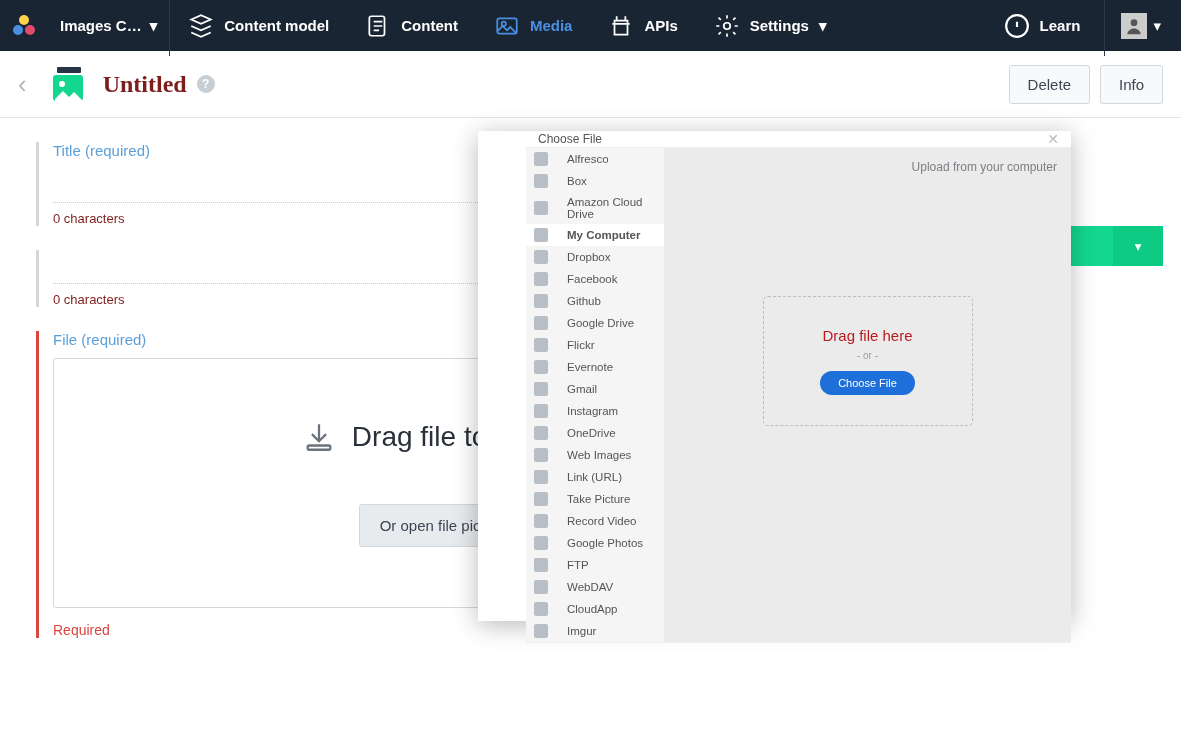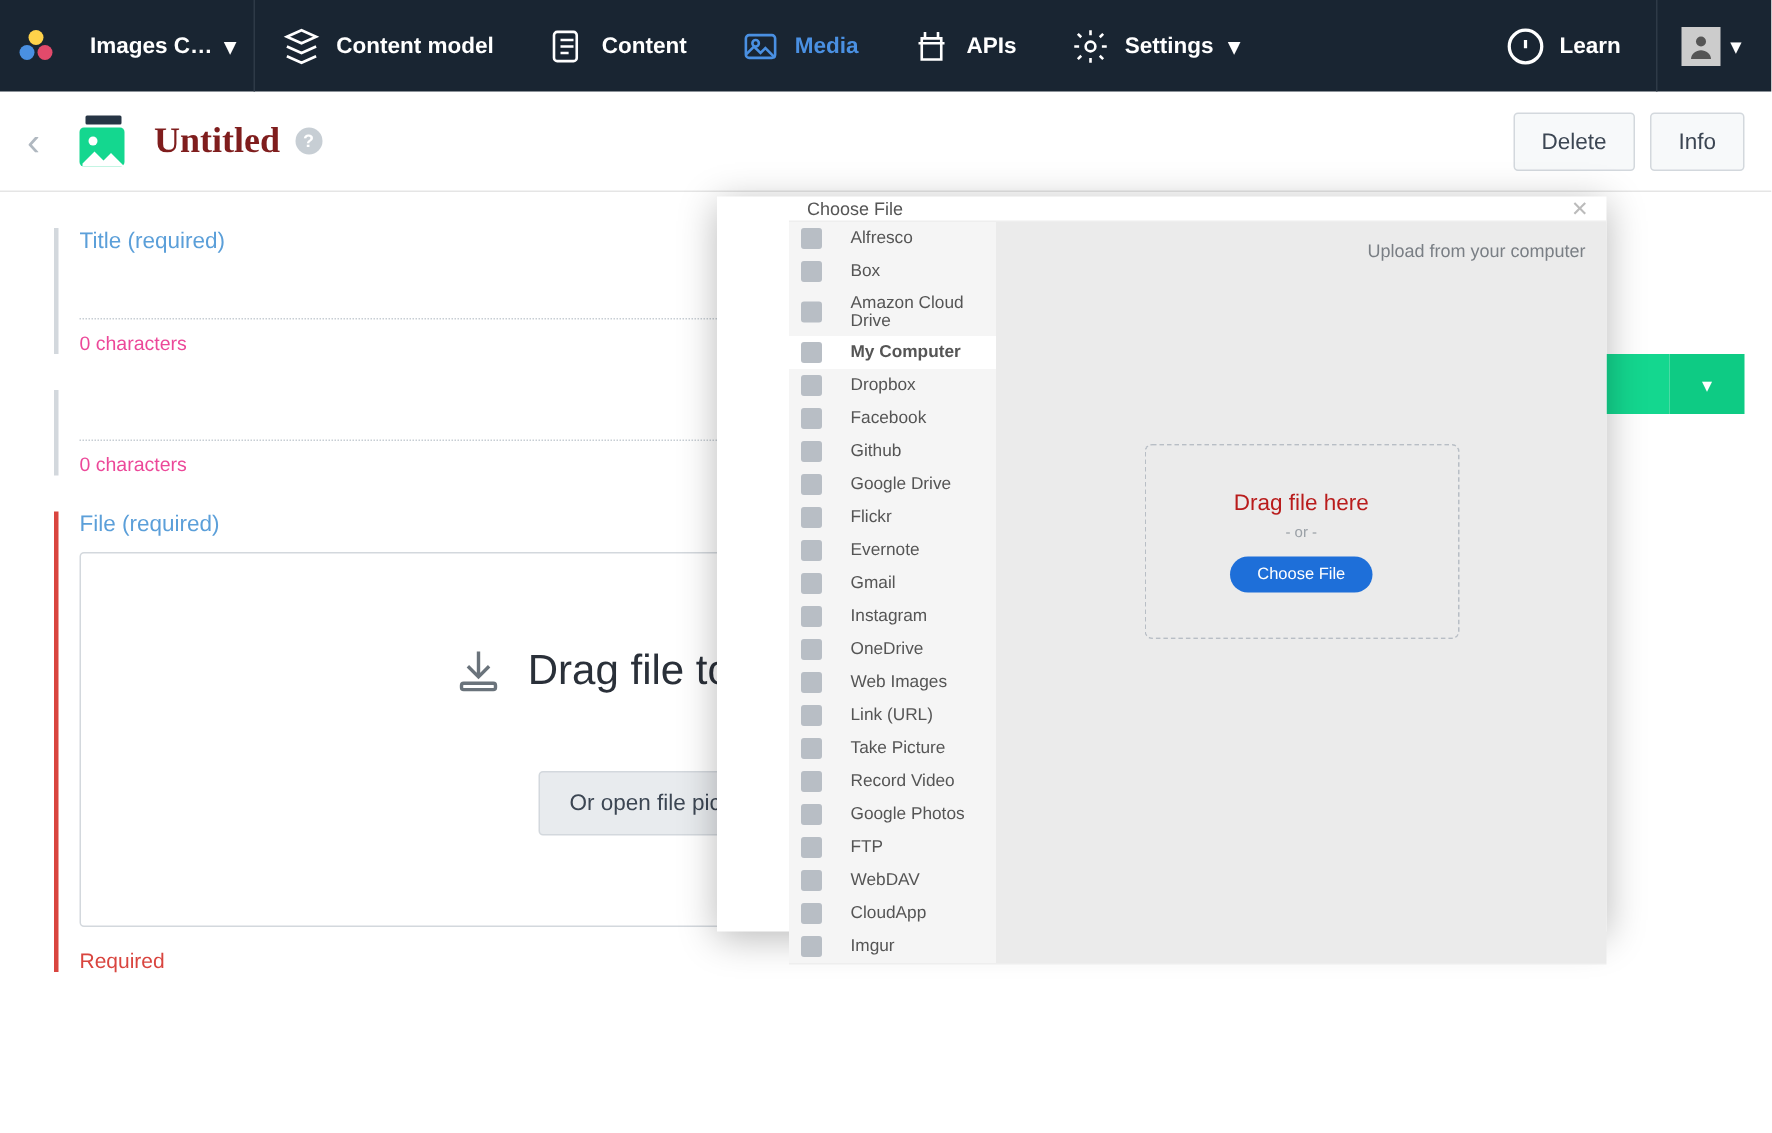--- a/index.html
+++ b/index.html
@@ -1,19 +1,19 @@
 <!DOCTYPE html>
 <html><head>
 <meta charset="utf-8">
 <style>
 * { box-sizing: border-box; margin: 0; padding: 0; }
 body { font-family: -apple-system, BlinkMacSystemFont, "Segoe UI", Helvetica, Arial, sans-serif; background: #fff; color: #2a3039; width: 1181px; height: 755px; overflow: hidden; position: relative; }
 
 
-.topnav { height: 61px; background: #192532; display: flex; align-items: center; color: #fff; font-size: 15px; }
+.topnav { height: 51px; background: #192532; display: flex; align-items: center; color: #fff; font-size: 15px; }
 .logo { width: 48px; display:flex; align-items:center; justify-content:center; }
 .nav-space { padding: 0 12px; display:flex; align-items:center; gap:8px; cursor:pointer; font-weight:600;}
 .nav-divider { width:1px; height:61px; background:#2e3a47; }
 .nav-item { padding: 0 18px; display:flex; align-items:center; gap:10px; cursor:pointer; font-weight:600;}
 .nav-item.active { color:#4a90e2; }
 .nav-item svg { width:26px; height:26px; }
 .nav-spacer { flex:1; }
 .nav-right { display:flex; align-items:center; gap:16px; padding-right:20px; }
 .avatar-box { width:26px; height:26px; background:#ccc; display:flex; align-items:center; justify-content:center; }
 
@@ -28,21 +28,21 @@
 
 
 .content { display:flex; }
 .form-col { width: 828px; padding: 24px 0 0 36px; }
 .side-col { width: 353px; padding: 24px 18px; }
 .field { margin-bottom: 24px; border-left: 3px solid #d3d8dd; padding-left: 14px; }
 .field.error { border-left-color:#d9453f; }
 .field-label { color:#5b9fd9; font-size:15px; margin-bottom:10px; }
 .field.error .field-req-msg { color:#d9453f; font-size:14px; margin-top:14px; }
 .text-input { width:100%; border:none; border-bottom:1px dotted #c7ced4; font-size:15px; padding:6px 2px 10px; outline:none; }
-.char-helper { display:flex; justify-content:space-between; font-size:13px; color:#ec4899; margin-top:8px; }
+.char-helper { display:flex; justify-content:space-between; font-size:13px; color:#7f1d1d; margin-top:8px; }
 .dropzone { border:1px solid #d3d8dd; border-radius:3px; height:250px; display:flex; flex-direction:column; align-items:center; justify-content:center; }
 .drop-text { font-size:28px; font-weight:400; color:#2a3039; display:flex; align-items:center; gap:16px; }
 .picker-btn { margin-top:50px; border:1px solid #d3d8dd; background:#e8ebee; color:#3c4653; padding:12px 20px; font-size:15px; border-radius:3px; cursor:pointer; }
 
 .publish-wrap { display:flex; }
 .publish-btn { flex:1; background:#14d78f; border:none; height:40px; }
 .publish-caret { width:50px; background:#0ecb84; border:none; color:#fff; height:40px; display:flex; align-items:center; justify-content:center; cursor:pointer; }
 
 
 .modal { position:absolute; left:478px; top:131px; width:593px; height:490px; background:#fff; box-shadow:0 4px 24px rgba(0,0,0,.28); display:flex; flex-direction:column;padding-left:48px; }

